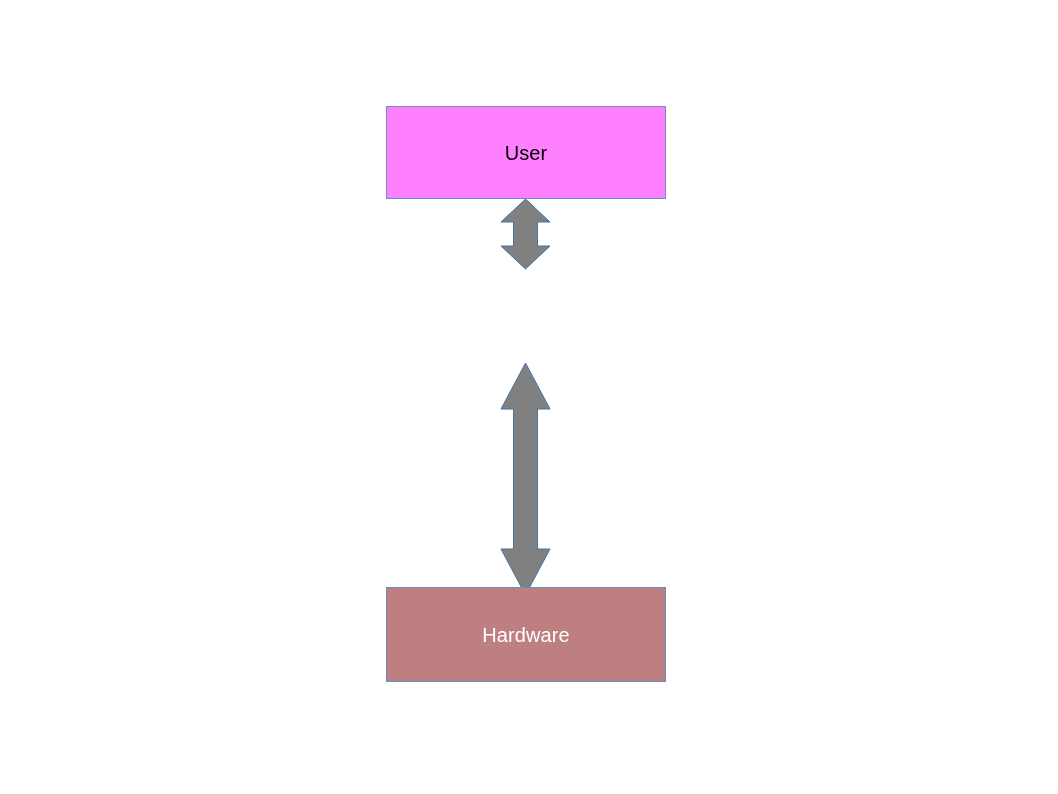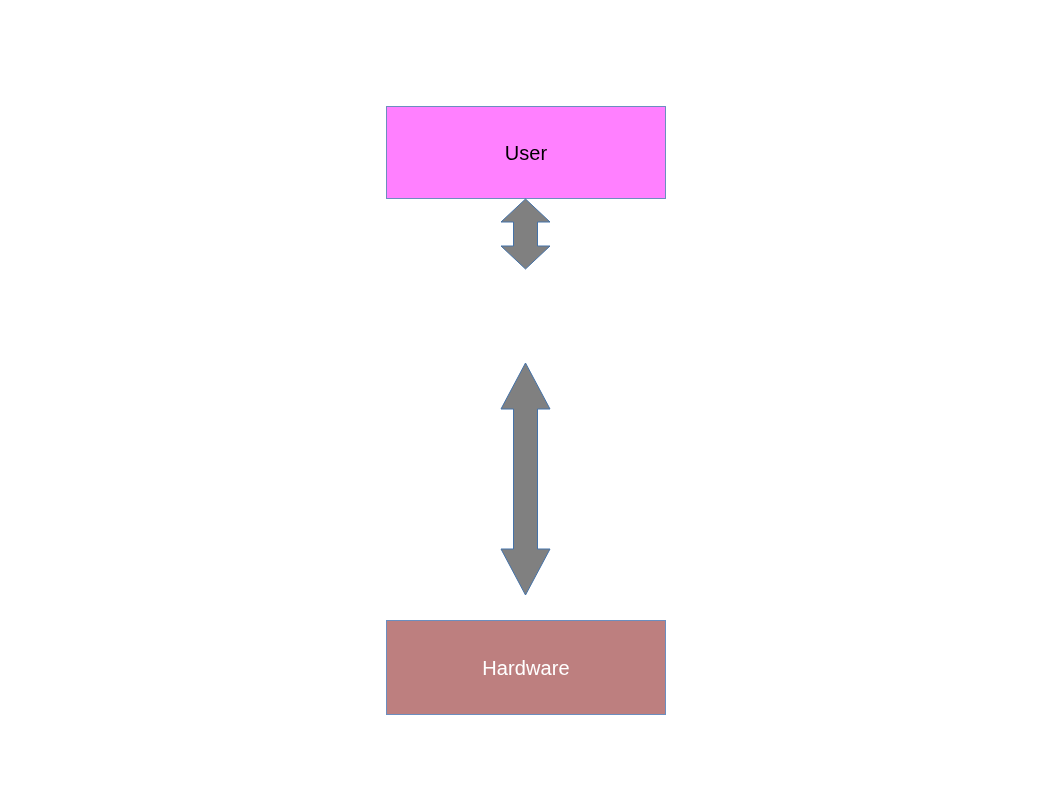--- a/index.html
+++ b/index.html
@@ -54,21 +54,21 @@
     left: 386px;
     top: 269px;
     width: 280px;
     height: 94px;
     background: #7fc0c0;
     color: #000000;
   }
 
   #node-hardware {
     left: 386px;
-    top: 620px;
+    top: 587px;
     width: 280px;
     height: 95px;
     background: #bd7f7f;
     color: #ffffff;
   }
 
   
   .block-arrow {
     position: absolute;
     display: block;

